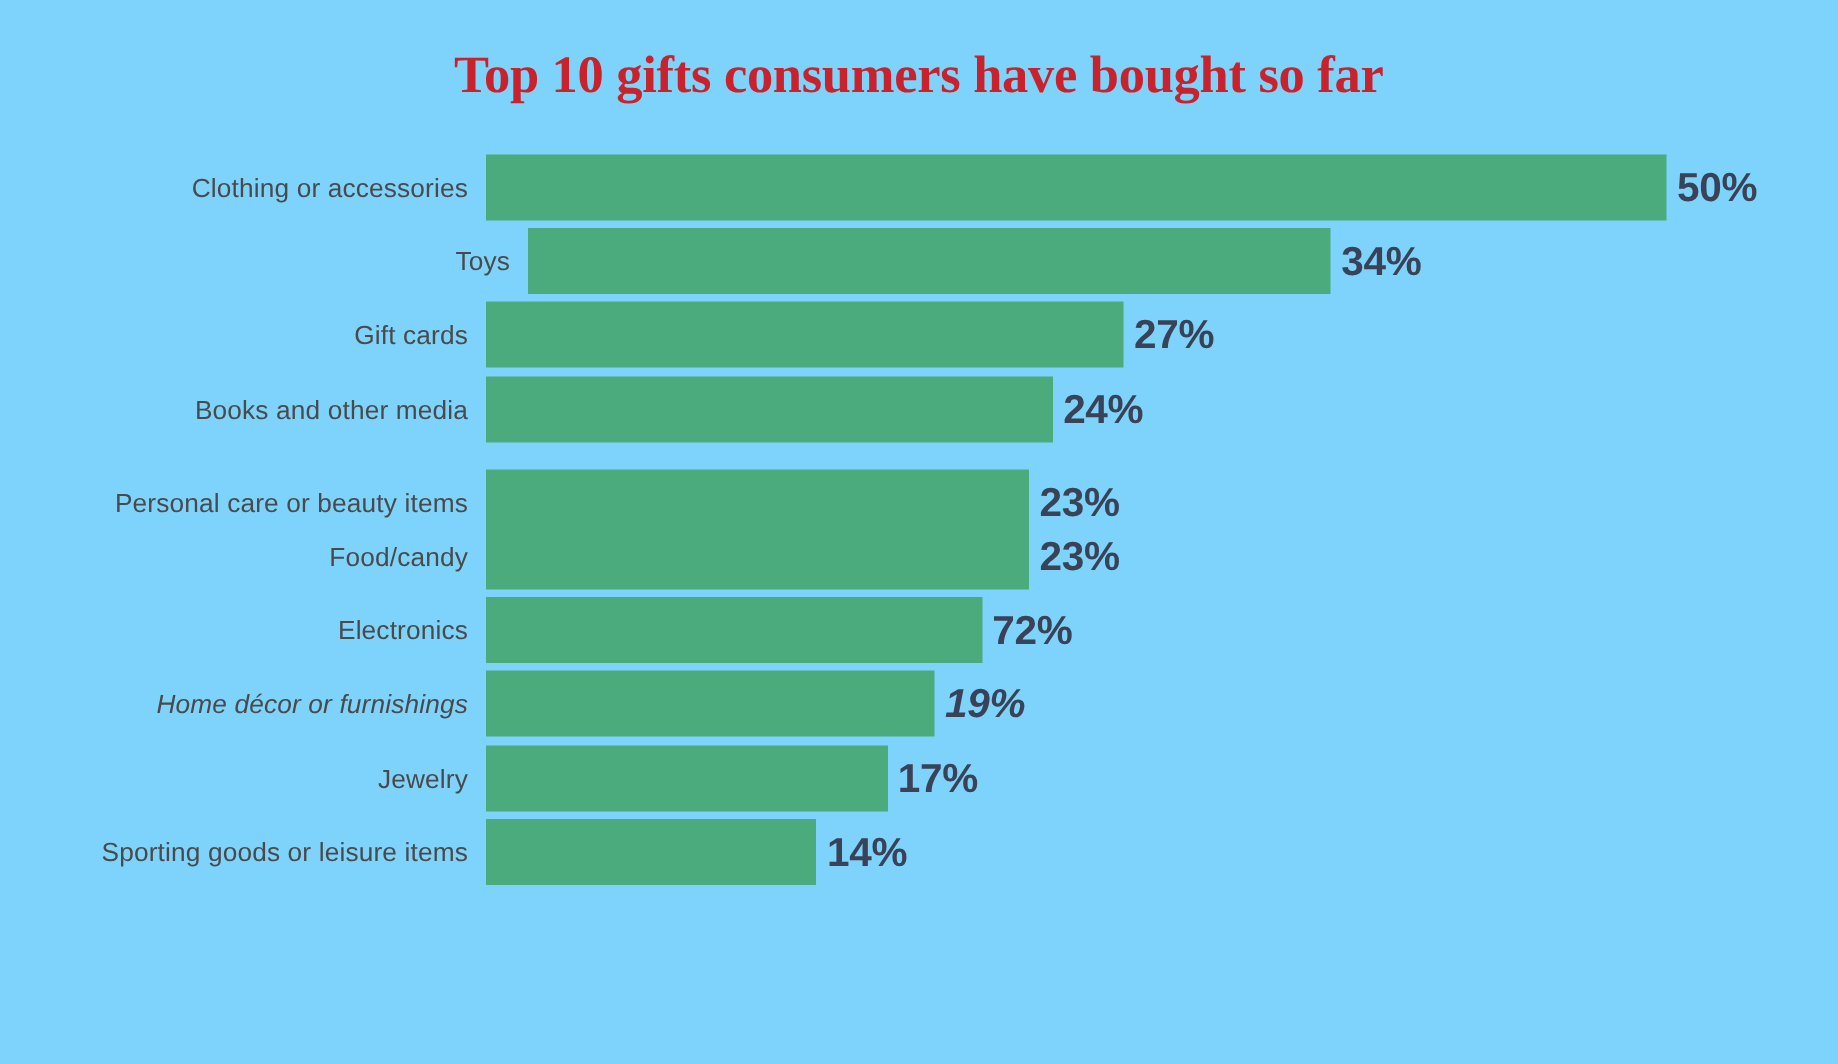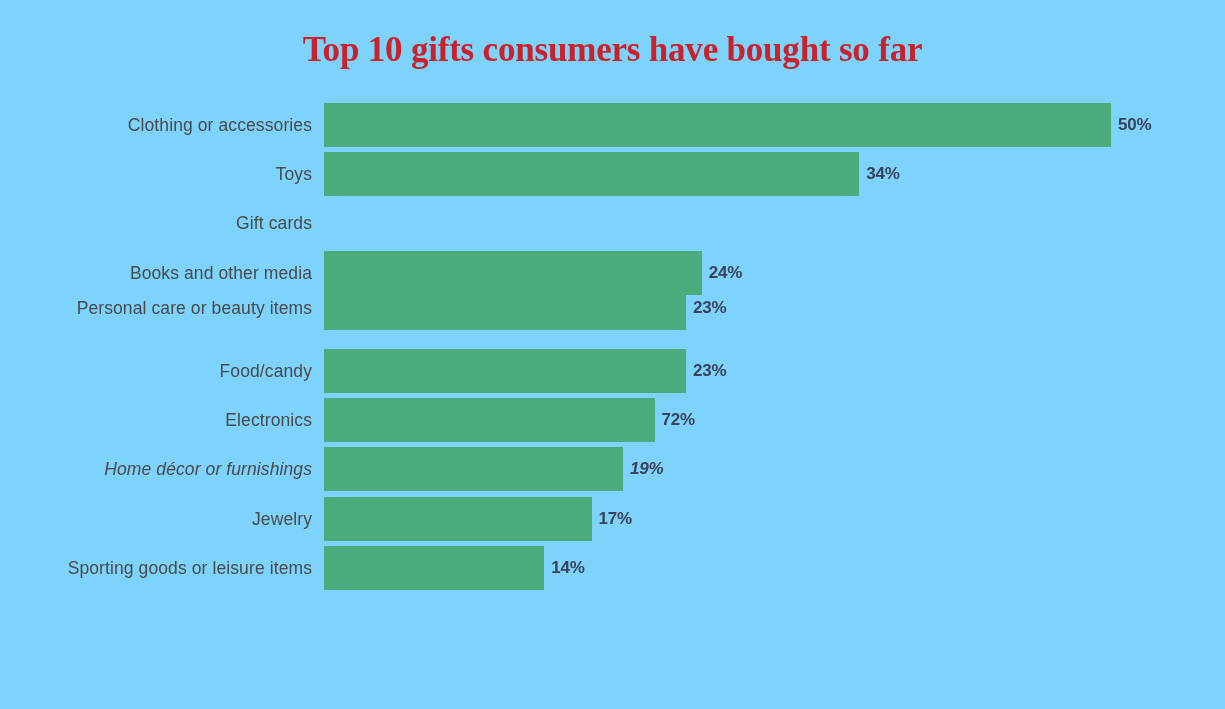--- a/index.html
+++ b/index.html
@@ -71,21 +71,21 @@
     top: 0;
     height: 44px;
     display: flex;
     align-items: center;
   }
   .bar {
     height: 44px;
     background: #4cab7d;
   }
   .bar-value {
-    font-size: 17px;
+    font-size: 27px;
     font-weight: bold;
     color: #3a4257;
     margin-left: 7px;
     line-height: 44px;
     white-space: nowrap;
     letter-spacing: -0.2px;
   }
 
   
   .footer {
@@ -104,38 +104,42 @@
   <div class="chart-title">Top 10 gifts consumers have bought so far</div>
 
   <div class="chart" id="chart-area">
       <div class="row" style="top: 0px;">
         <div class="cat-label">Clothing or accessories</div>
         <div class="bar-wrap">
           <div class="bar" style="width: 787px; background: rgb(76, 171, 125);"></div>
           <div class="bar-value">50%</div>
         </div>
       </div>
-      <div class="row" style="top: 49.2px;">
+      <div class="row" style="top: 49.2px; margin-left: 28px;">
         <div class="cat-label">Toys</div>
         <div class="bar-wrap">
           <div class="bar" style="width: 535.16px; background: rgb(76, 171, 125);"></div>
           <div class="bar-value">34%</div>
         </div>
       </div>
       <div class="row" style="top: 98.4px;">
         <div class="cat-label">Gift cards</div>
+        <div class="bar-wrap">
+          <div class="bar" style="width: 424.98px; background: rgb(76, 171, 125);"></div>
+          <div class="bar-value">27%</div>
+        </div>
       </div>
       <div class="row" style="top: 147.6px;">
         <div class="cat-label">Books and other media</div>
         <div class="bar-wrap">
           <div class="bar" style="width: 377.76px; background: rgb(76, 171, 125);"></div>
           <div class="bar-value">24%</div>
         </div>
       </div>
-      <div class="row" style="top: 183px;">
+      <div class="row" style="top: 210px;">
         <div class="cat-label">Personal care or beauty items</div>
         <div class="bar-wrap">
           <div class="bar" style="width: 362.02px; background: rgb(76, 171, 125);"></div>
           <div class="bar-value">23%</div>
         </div>
       </div>
       <div class="row" style="top: 246px;">
         <div class="cat-label">Food/candy</div>
         <div class="bar-wrap">
           <div class="bar" style="width: 362.02px; background: rgb(76, 171, 125);"></div>

